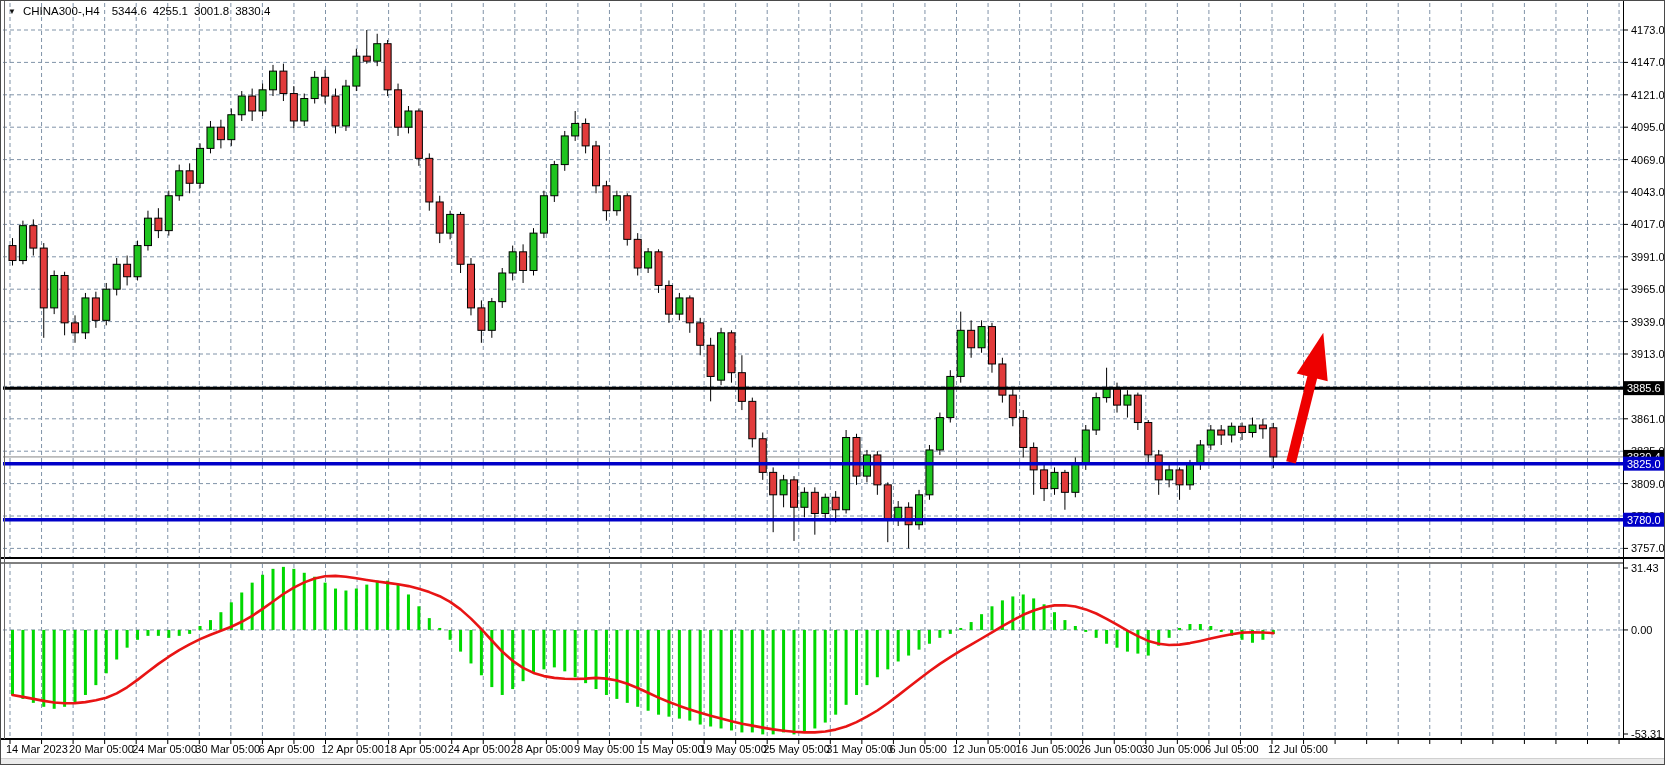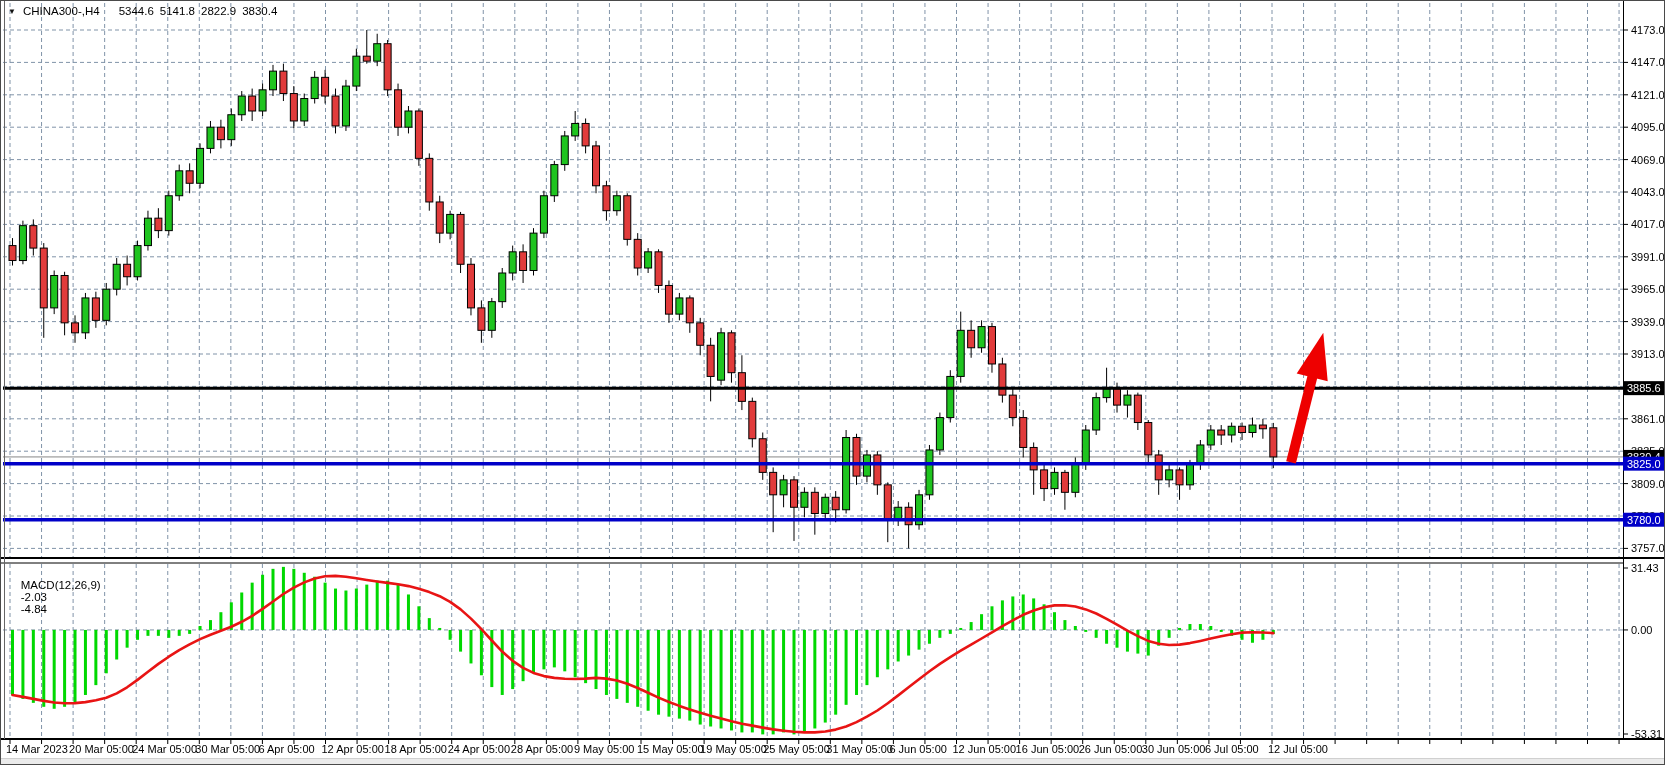--- a/index.html
+++ b/index.html
@@ -8,21 +8,21 @@
     border:1px solid #4a4a4a;box-sizing:border-box;overflow:hidden;
     font-family:"Liberation Sans",sans-serif;
   }
   svg{position:absolute;left:0;top:0;}
   .title-bar{
     position:absolute;left:7px;top:4px;z-index:5;display:flex;align-items:center;
     font-size:11.5px;color:#000;white-space:pre;
   }
   .title-bar .dd{font-size:8px;margin-right:7px;color:#111;cursor:pointer;}
   .title-bar span{margin-right:6px;}
-  .title-bar .sym{margin-right:19px;}
+  .title-bar .sym{margin-right:12px;}
   .macd-label{
     position:absolute;left:7px;top:566px;z-index:5;font-size:11.5px;color:#000;white-space:pre;
   }
   .macd-label span{margin-right:5px;}
   .bottom-strip{
     position:absolute;left:0;top:757px;width:1665px;height:8px;background:#ebebeb;
     border-top:1px solid #d0d0d0;
   }
   text{font-family:"Liberation Sans",sans-serif;}
 </style>
@@ -673,25 +673,20 @@
       <g>
         <line x1="1290.034" y1="461.4153846153846" x2="1313.145890069876" y2="368.68735065290747" stroke="#EE0000" stroke-width="10" stroke-linecap="butt"></line>
         <polygon points="1322.3,331.8 1326.7,380.3 1295.7,372.6" fill="#EE0000"></polygon>
       </g>
     </svg>
 
   <div class="title-bar">
     <span class="dd">▼</span>
     <span class="sym">CHINA300-,H4</span>
     <span>5344.6</span>
-    <span>5141.8</span>
-    <span>2822.9</span>
+    <span>4255.1</span>
+    <span>3001.8</span>
     <span>3830.4</span>
   </div>
 
-  <div class="macd-label">
-    <span>MACD(12,26,9)</span>
-    <span>-2.03</span>
-    <span>-4.84</span>
-  </div>
 
   <div class="bottom-strip"></div>
 </div>
 
 </body></html>

